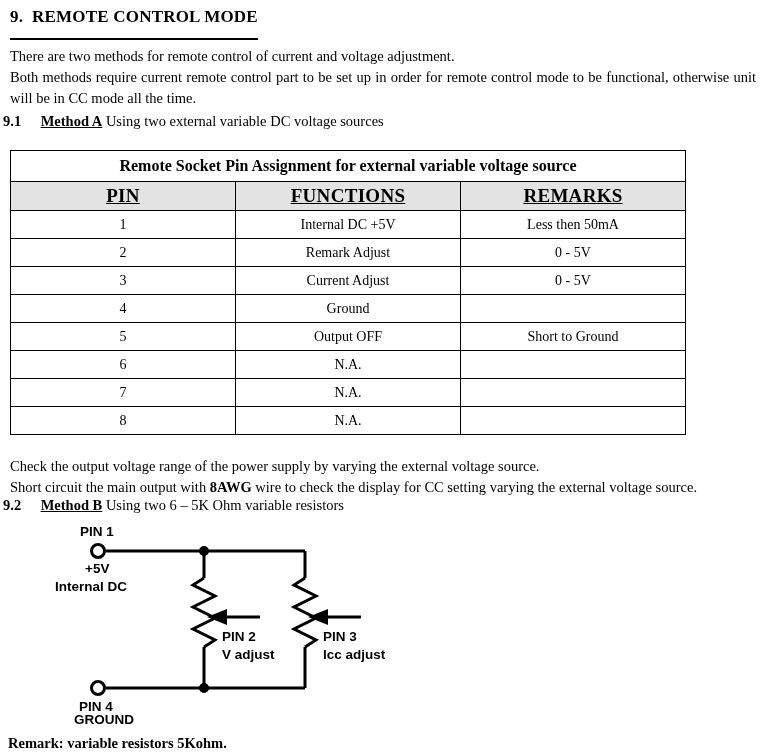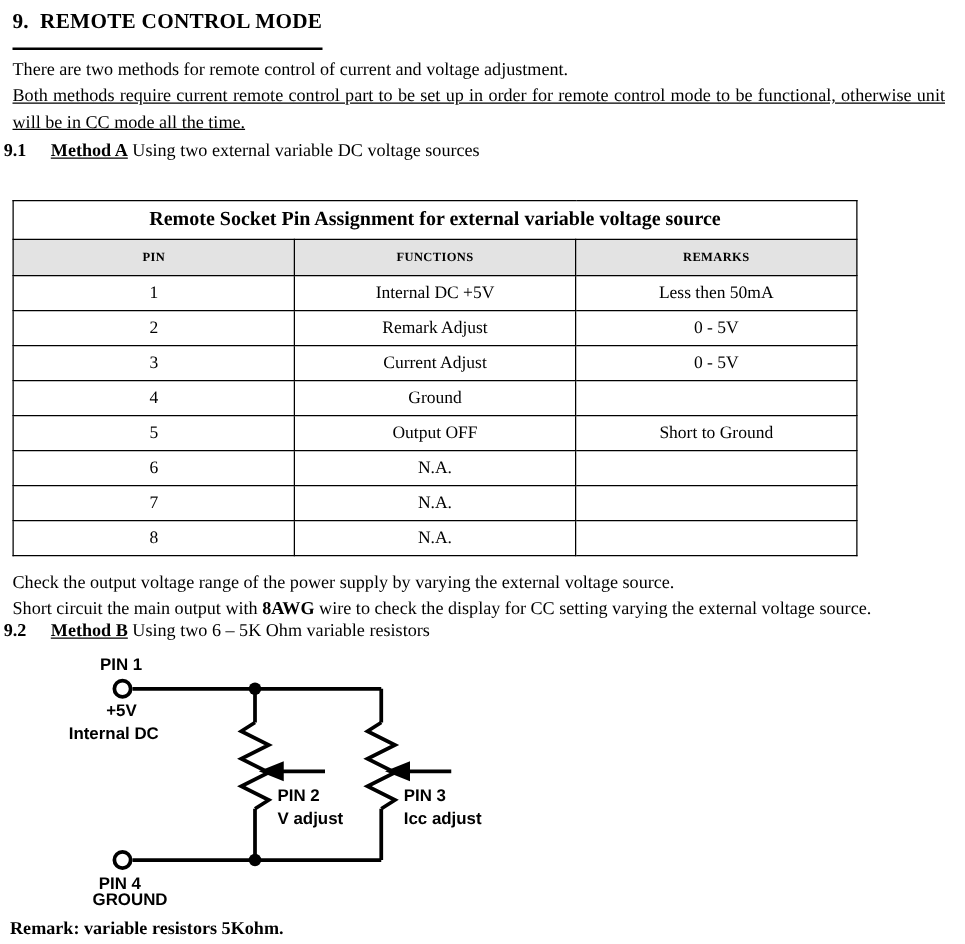--- a/index.html
+++ b/index.html
@@ -37,21 +37,20 @@
     left: 10px;
     top: 46px;
     width: 746px;
     font-size: 14.5px;
     line-height: 1.45;
   }
   .intro .line-1 { text-align: left; }
   .intro .line-2 {
     text-align: justify;
     text-align-last: left;
-    text-decoration: underline;
   }
 
   
   .sec-line {
     position: absolute;
     left: 3px;
     font-size: 14.5px;
     white-space: nowrap;
   }
   .sec-num {
@@ -64,21 +63,21 @@
     text-decoration: underline;
   }
   .sec-rest { font-weight: normal; }
   #sec-91 { top: 113px; }
   #sec-92 { top: 497px; }
 
   
   .pin-table {
     position: absolute;
     left: 10px;
-    top: 160px;
+    top: 150px;
     width: 676px;
     border-collapse: collapse;
     table-layout: fixed;
     font-size: 14px;
   }
   .pin-table td, .pin-table th {
     border: 1.6px solid #000000;
     text-align: center;
     vertical-align: middle;
     padding: 0;
@@ -86,23 +85,24 @@
   }
   .pin-table .tbl-title {
     font-weight: bold;
     font-size: 16px;
     height: 30px;
     background: #ffffff;
   }
   .pin-table .col-head {
     font-weight: bold;
     background: #e3e3e3;
-    font-size: 10px;
+    font-size: 19px;
     height: 28px;
     letter-spacing: 0.3px;
+    text-decoration: underline;
   }
   .pin-table .c-pin { width: 243px; }
   .pin-table .c-fun { width: 247px; }
   .pin-table .c-rem { width: 242px; }
 
   
   .notes {
     position: absolute;
     left: 10px;
     top: 456px;

